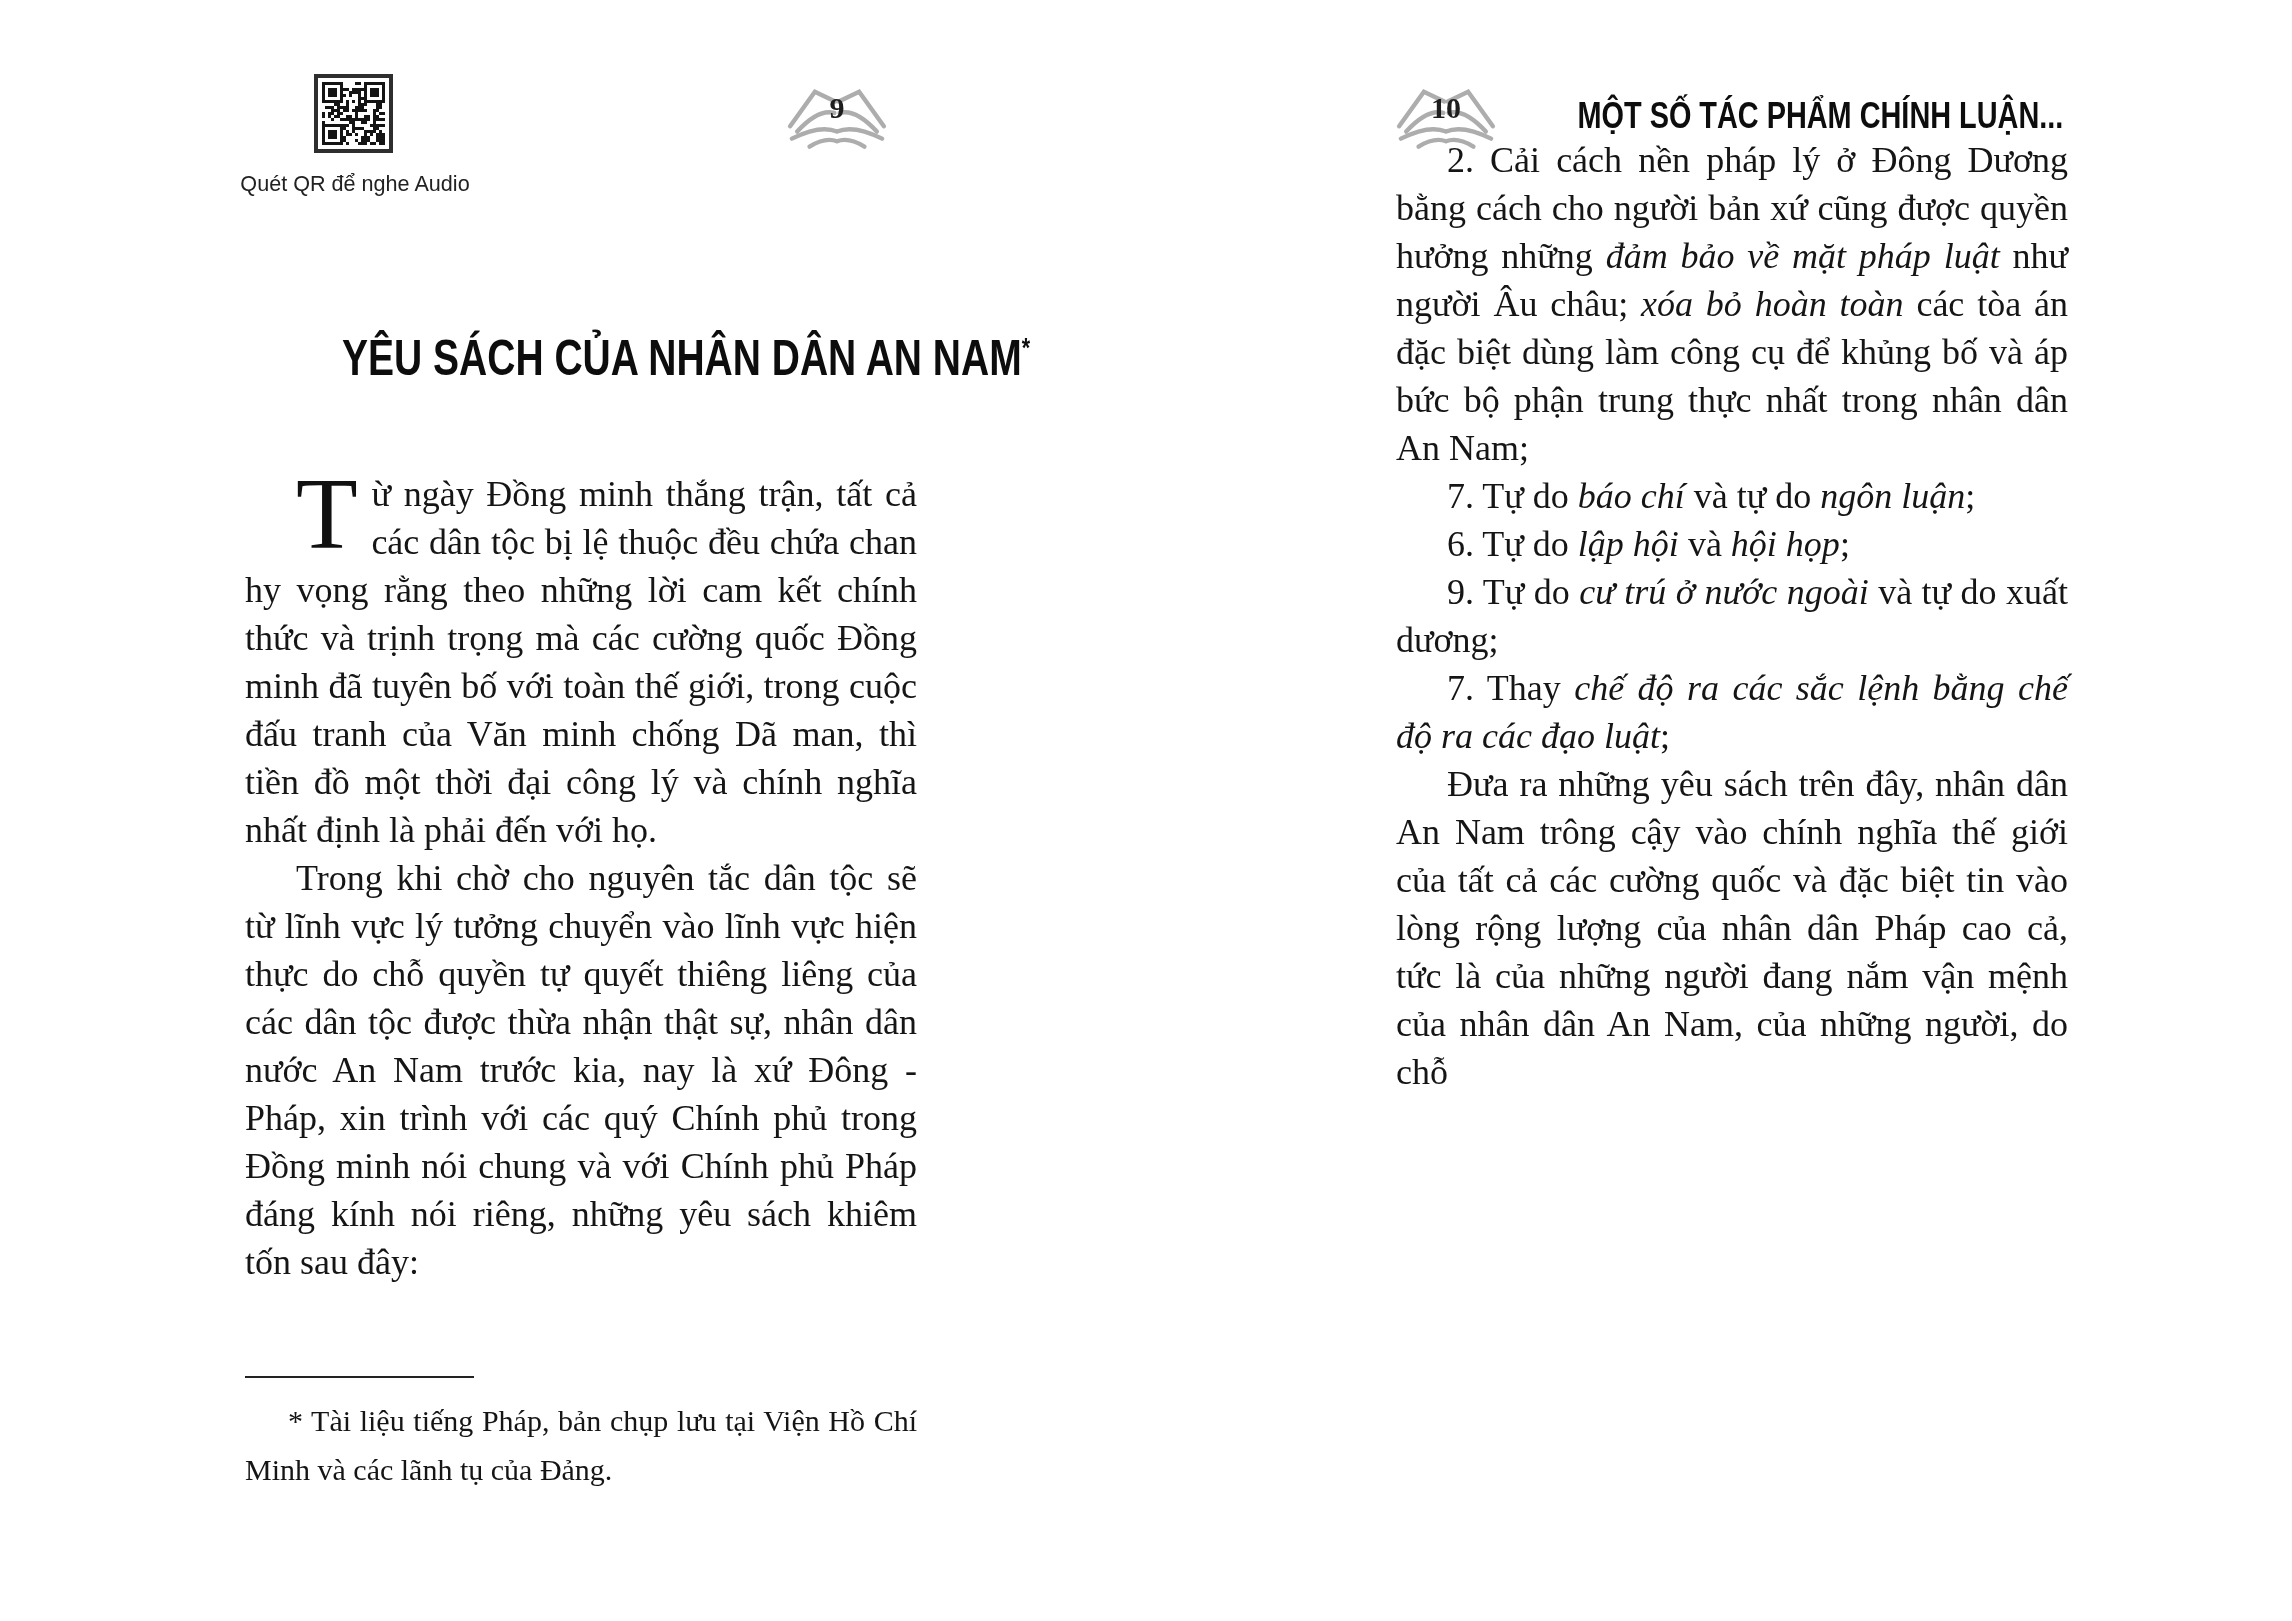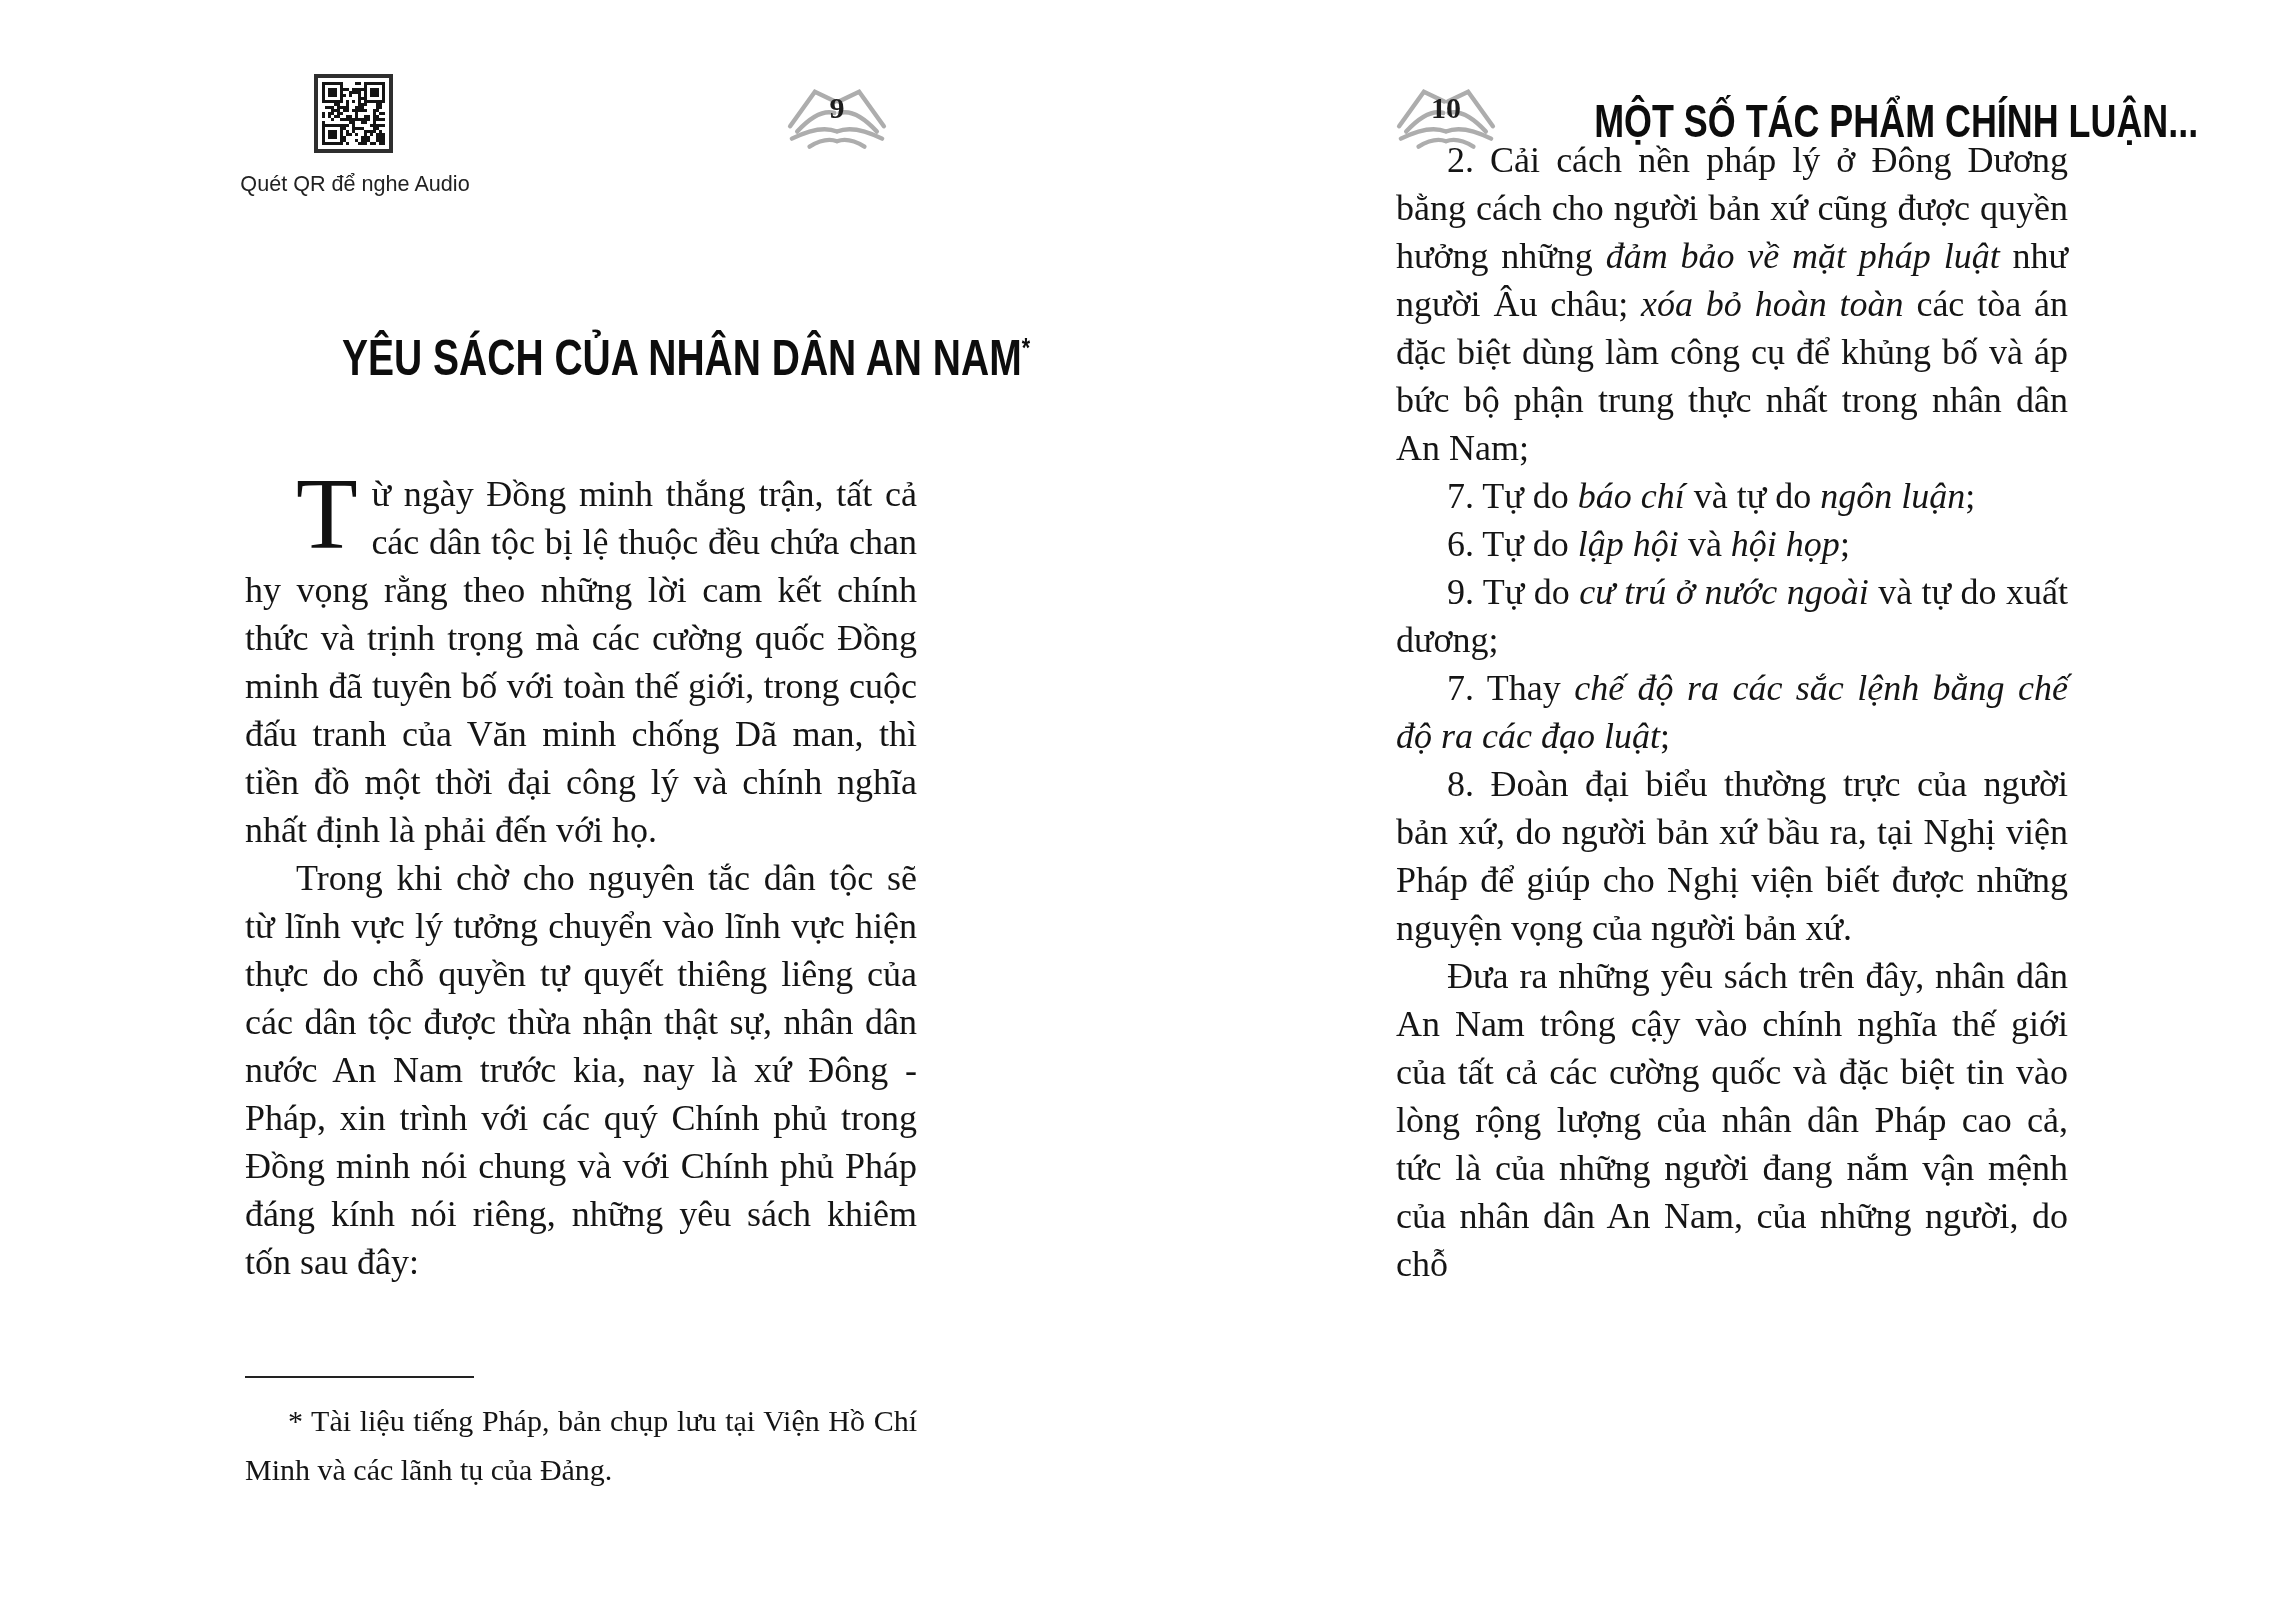--- a/index.html
+++ b/index.html
@@ -21,21 +21,21 @@
   .ornament .pnum{position:absolute;left:0;right:0;top:8.8px;text-align:center;
                   font-family:"Liberation Serif",serif;font-weight:bold;font-size:30px;color:#1d1d1d;}
   #orn-left{left:779px;top:82px;}
   #orn-right{left:1388px;top:82px;}
 
   
   .condensed{display:inline-block;font-family:"Liberation Sans",sans-serif;font-weight:bold;
              transform:scaleX(0.78);transform-origin:50% 50%;white-space:nowrap;color:#0d0d0d;}
   .doc-title{position:absolute;left:245px;top:329px;width:672px;text-align:center;font-size:50px;}
   .doc-title sup{font-size:0.55em;vertical-align:super;}
-  .running-head{position:absolute;left:1509px;top:94px;width:568px;text-align:left;font-size:46px;}
+  .running-head{position:absolute;left:1509px;top:94px;width:568px;text-align:left;font-size:37px;}
 
   
   .body-col{position:absolute;width:672px;font-size:36px;line-height:48px;
             text-align:justify;color:#151515;}
   #left-body{left:245px;top:470px;}
   #right-body{left:1396px;top:136px;}
   .body-col p{margin:0;text-indent:51px;}
   .body-col p.has-drop{text-indent:0;}
   .body-col p.continues{text-align-last:justify;}
   .dropcap{float:left;font-size:101px;line-height:80px;padding:3.9px 13.7px 0 0;margin-left:51px;
@@ -345,18 +345,17 @@
   <div class="running-head">
     <span class="condensed">MỘT SỐ TÁC PHẨM CHÍNH LUẬN...</span>
   </div>
 
   <div class="body-col" id="right-body">
       <p><span>2. Cải cách nền pháp lý ở Đông Dương bằng cách cho người bản xứ cũng được quyền hưởng những </span><i>đảm bảo về mặt pháp luật</i><span> như người Âu châu; </span><i>xóa bỏ hoàn toàn</i><span> các tòa án đặc biệt dùng làm công cụ để khủng bố và áp bức bộ phận trung thực nhất trong nhân dân An Nam;</span></p>
       <p><span>7. Tự do </span><i>báo chí</i><span> và tự do </span><i>ngôn luận</i><span>;</span></p>
       <p><span>6. Tự do </span><i>lập hội</i><span> và </span><i>hội họp</i><span>;</span></p>
       <p><span>9. Tự do </span><i>cư trú ở nước ngoài</i><span> và tự do xuất dương;</span></p>
       <p><span>7. Thay </span><i>chế độ ra các sắc lệnh bằng chế độ ra các đạo luật</i><span>;</span></p>
-      <p><span>8. Đoàn đại biểu thường trực của người bản xứ, do người bản xứ bầu ra, tại Nghị viện Pháp để giúp cho Nghị viện biết được những nguyện vọng của người bản xứ.</span></p>
       <p class="continues"><span>Đưa ra những yêu sách trên đây, nhân dân An Nam trông cậy vào chính nghĩa thế giới của tất cả các cường quốc và đặc biệt tin vào lòng rộng lượng của nhân dân Pháp cao cả, tức là của những người đang nắm vận mệnh của nhân dân An Nam, của những người, do chỗ</span></p>
     </div>
 
 </div>
 
 
 </body></html>

